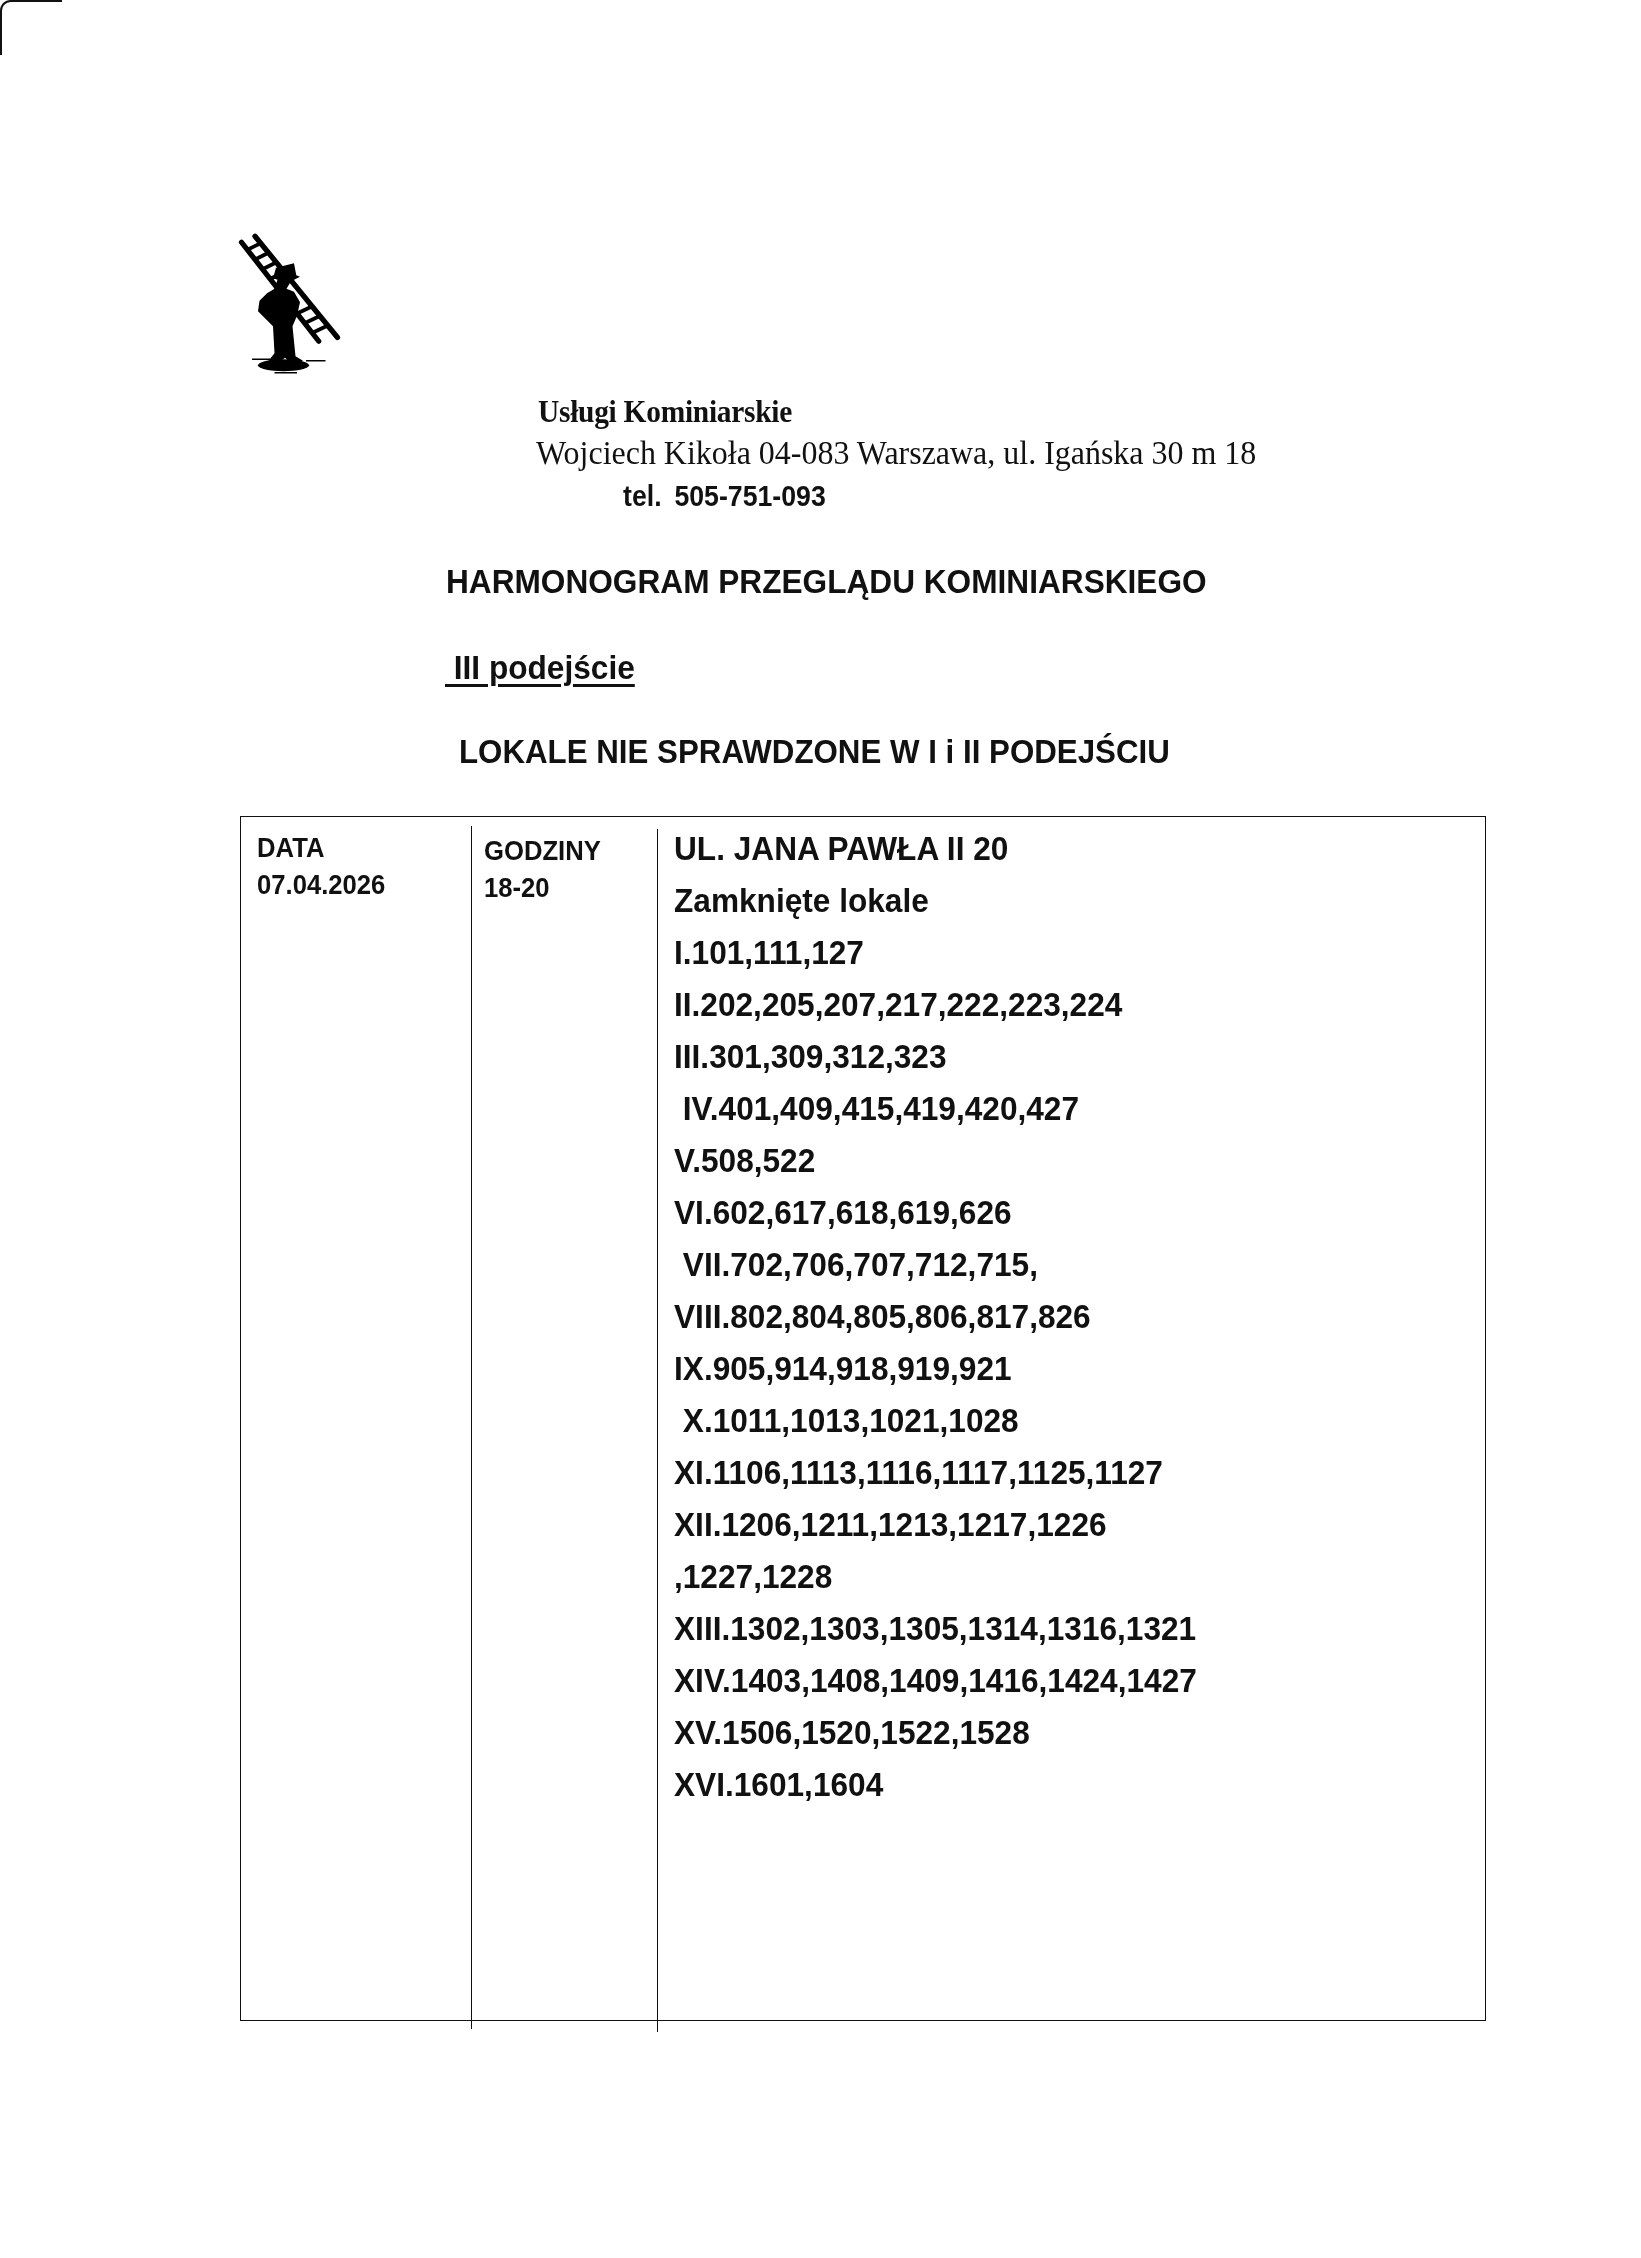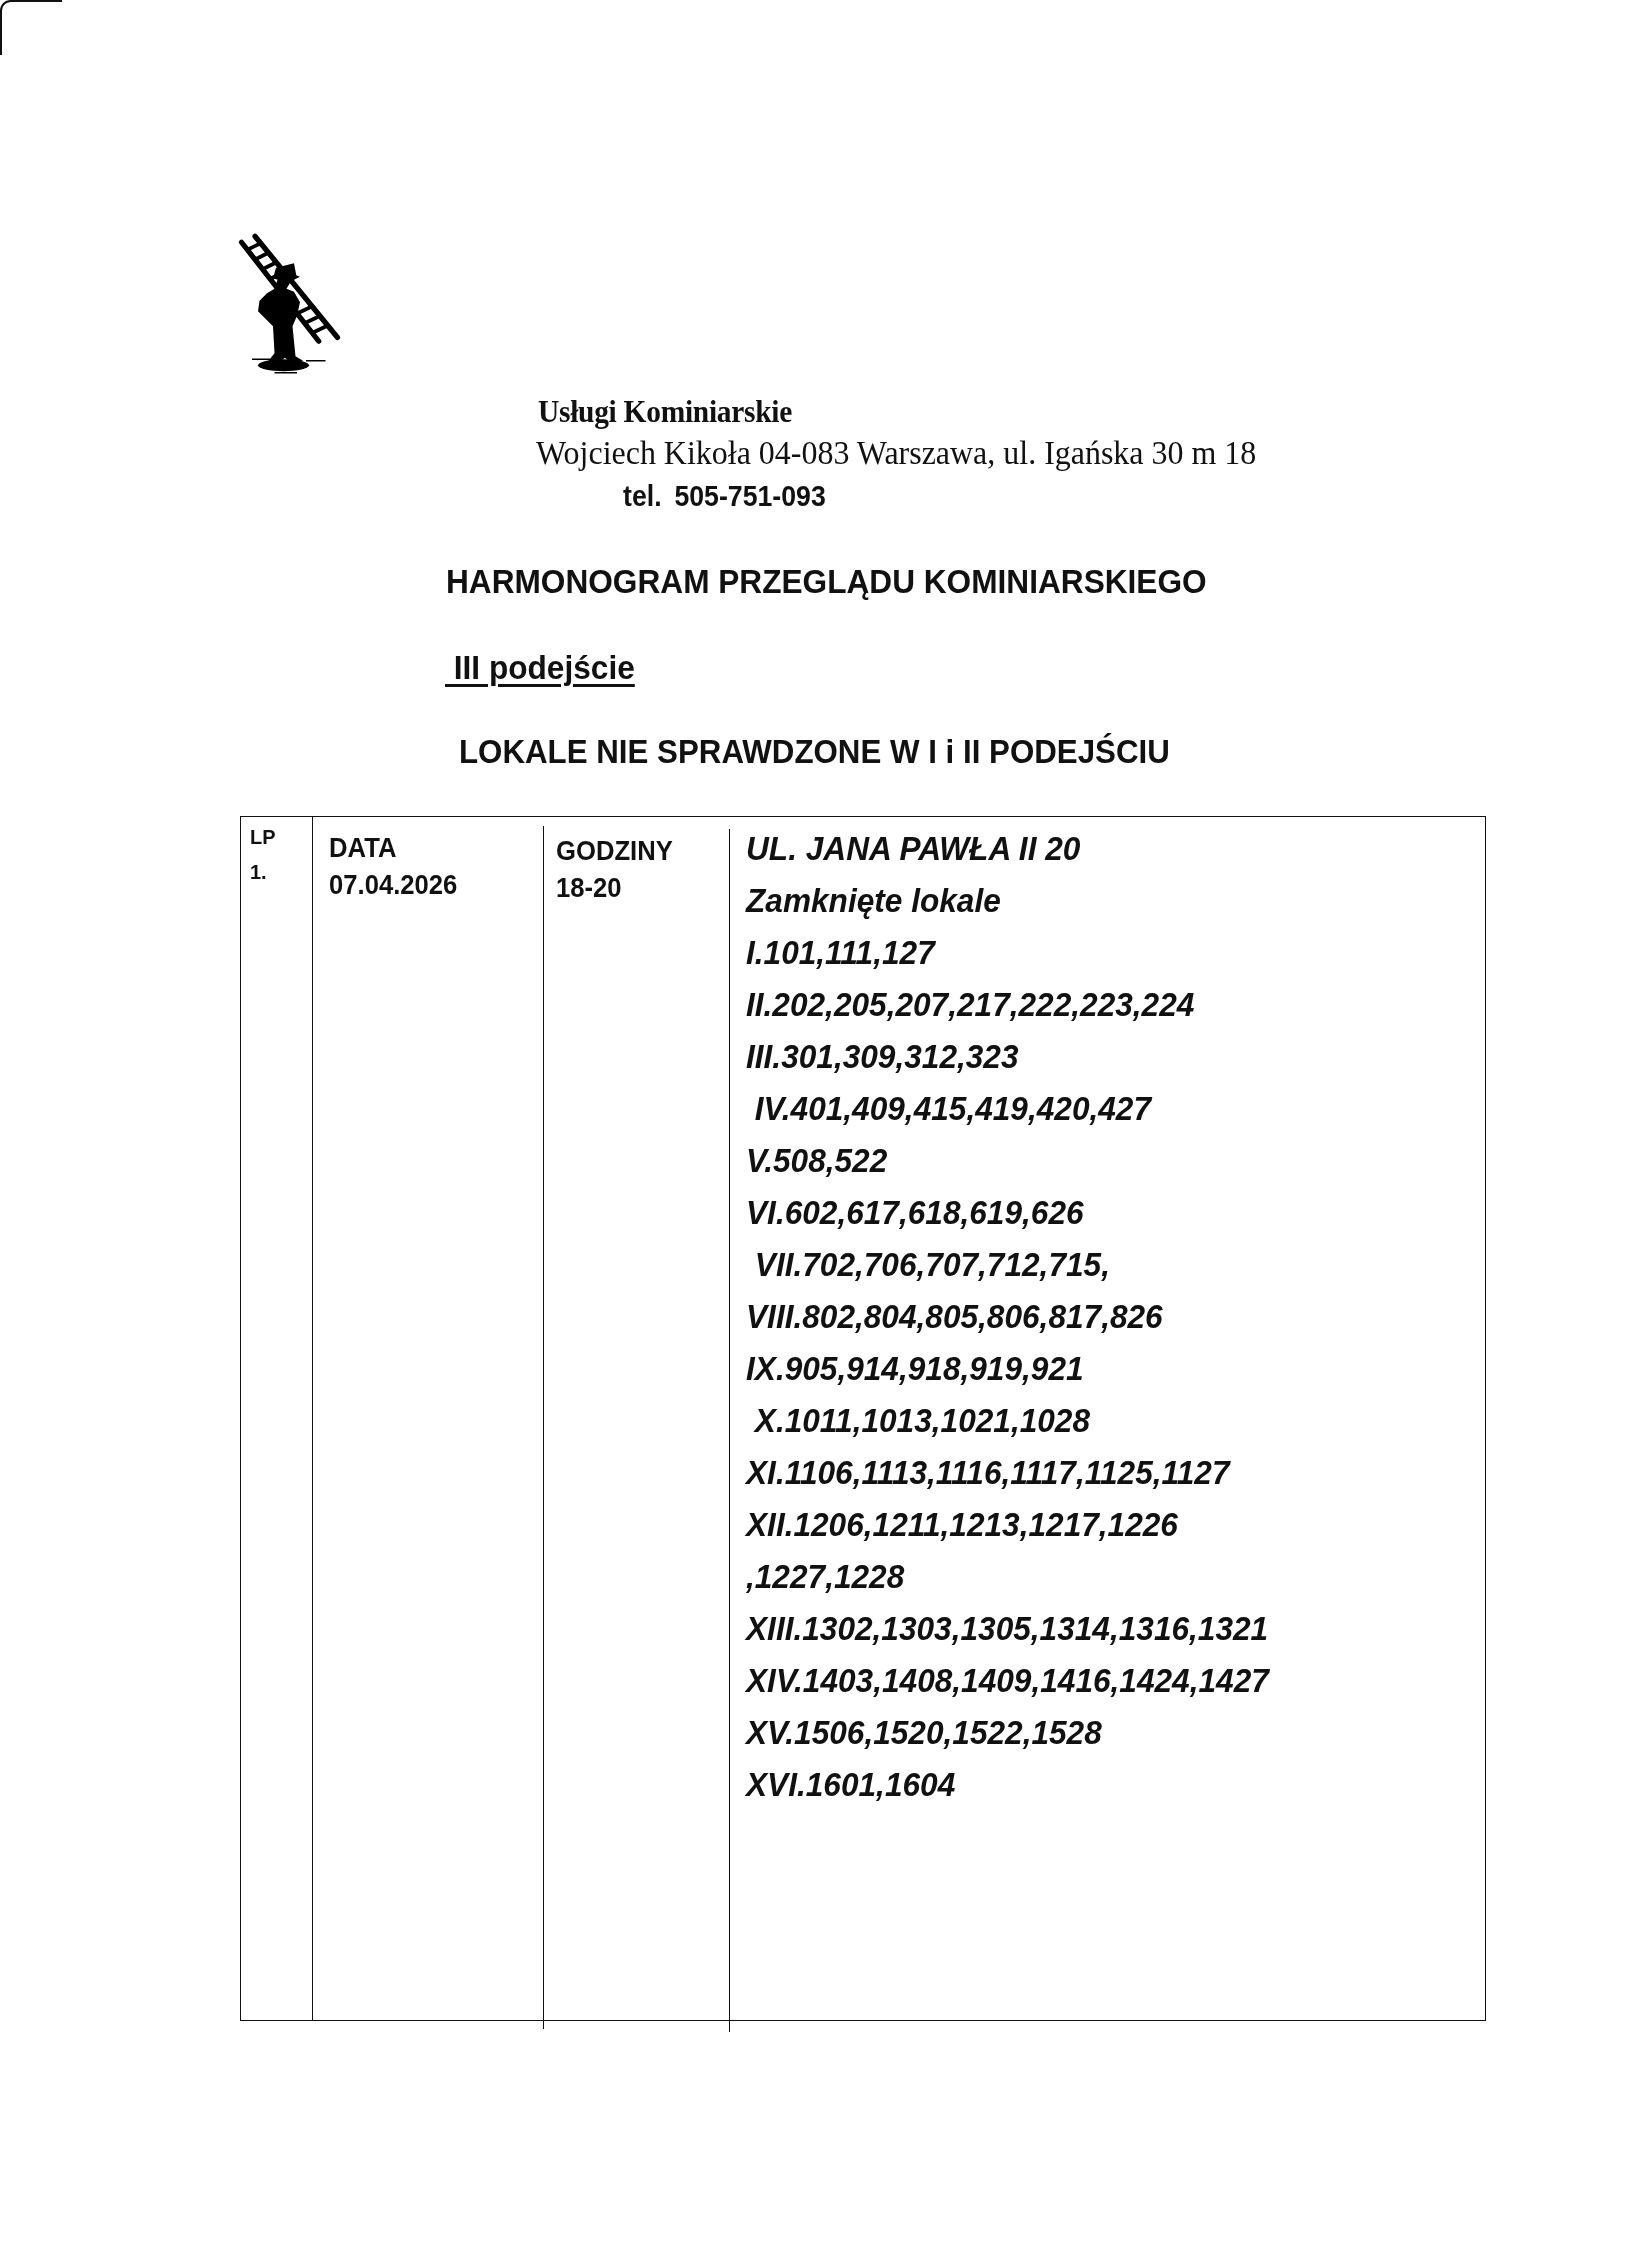--- a/index.html
+++ b/index.html
@@ -30,21 +30,21 @@
   .subtitle { position: absolute; left: 459px; top: 732px; font-weight: bold; font-size: 34px;
     transform: scaleX(0.92); transform-origin: left; white-space: nowrap; }
 
   .table { position: absolute; left: 240px; top: 816px; width: 1246px; height: 1205px;
     border: 1.8px solid #111; box-sizing: border-box; display: flex; }
   .col { border-right: 1.8px solid #111; box-sizing: border-box; height: 100%; padding-top: 3.5px; }
   .col:last-child { border-right: none; }
   .col-lp { width: 72px; padding-left: 8.8px; }
   .col-data { width: 231px; padding-left: 16px; margin-top: 9px; }
   .col-godz { width: 186px; padding-left: 12.4px; margin-top: 12px; }
-  .col-addr { flex: 1; padding-left: 16px; padding-top: 5.3px; font-style: italic; }
+  .col-addr { flex: 1; padding-left: 16px; padding-top: 5.3px; }
 
   .hdr { font-weight: bold; font-size: 27px; line-height: 37px; transform: scaleX(0.95); transform-origin: left; white-space: nowrap; }
   .hdr.small { font-size: 21px; line-height: 32px; }
   .val { font-weight: bold; font-size: 27px; line-height: 37px; transform: scaleX(0.95); transform-origin: left; white-space: nowrap; }
   .val.small { font-size: 21px; }
 
   .addr-line { font-weight: bold; font-size: 34px; line-height: 52px; white-space: pre;
     transform: scaleX(0.93); transform-origin: left; }
 </style>
 </head>
@@ -81,24 +81,20 @@
 <div class="address">Wojciech Kikoła 04-083 Warszawa, ul. Igańska 30 m 18</div>
 <div class="phone">
   <span class="lbl">tel.</span><span>505-751-093</span>
 </div>
 
 <div class="title">HARMONOGRAM PRZEGLĄDU KOMINIARSKIEGO</div>
 <div class="approach"> III podejście</div>
 <div class="subtitle">LOKALE NIE SPRAWDZONE W I i II PODEJŚCIU</div>
 
 <div class="table">
-  <div class="col col-lp">
-    <div class="hdr small">LP</div>
-    <div class="val small">1.</div>
-  </div>
   <div class="col col-data">
     <div class="hdr">DATA</div>
     <div class="val">07.04.2026</div>
   </div>
   <div class="col col-godz">
     <div class="hdr">GODZINY</div>
     <div class="val">18-20</div>
   </div>
   <div class="col col-addr">
     <div class="addr-line">UL. JANA PAWŁA II 20</div>

